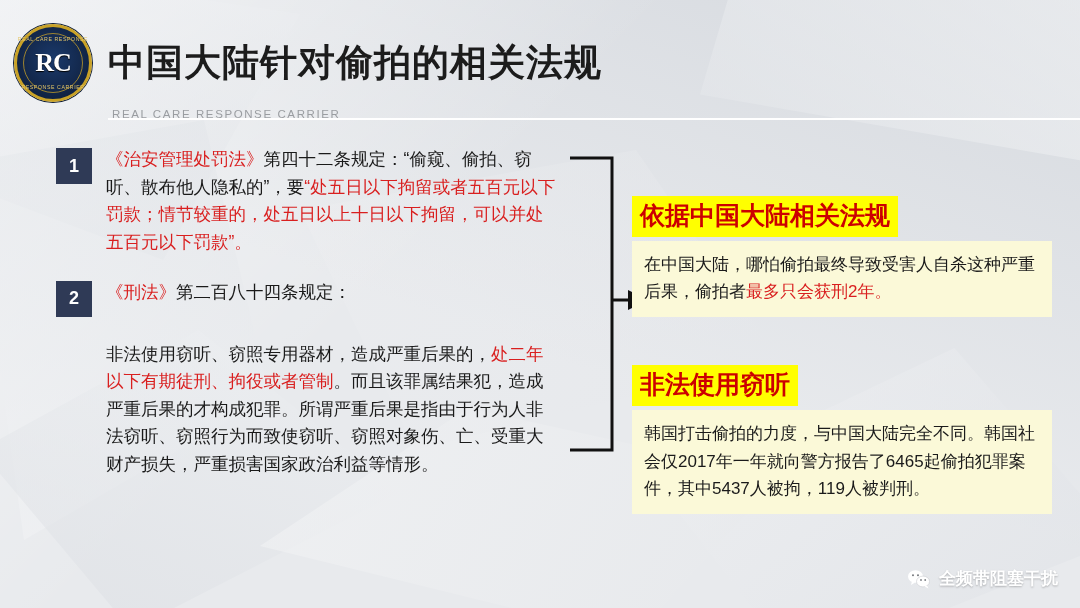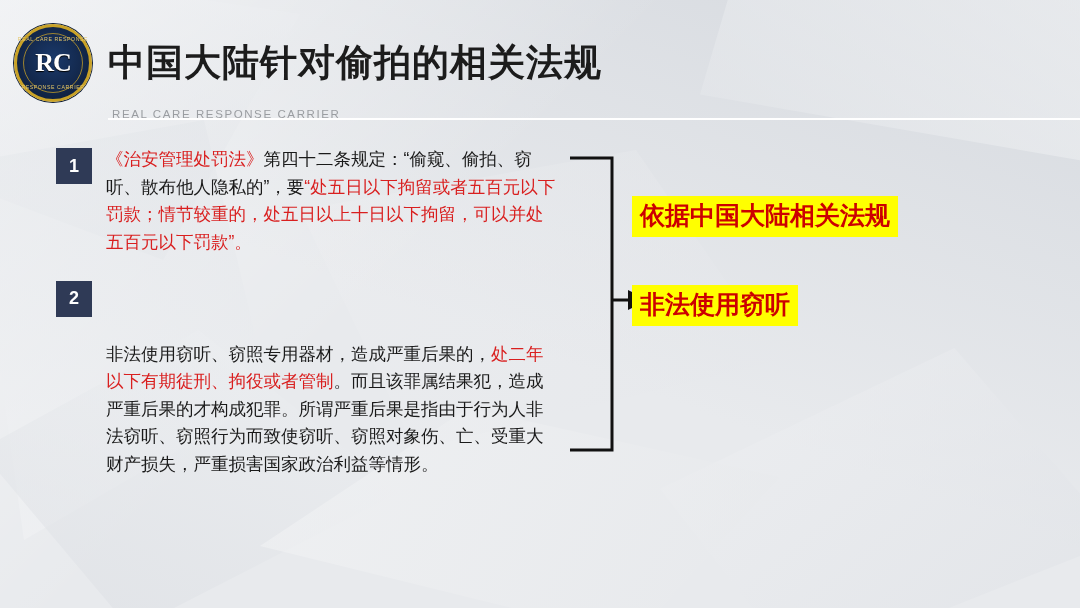--- a/index.html
+++ b/index.html
@@ -163,36 +163,60 @@
 
     <div class="item">
       <div class="num">1</div>
       <div class="ptext">
         <span class="red bold">《治安管理处罚法》</span><span>第四十二条规定：“偷窥、偷拍、窃听、散布他人隐私的”，要</span><span class="red">“处五日以下拘留或者五百元以下罚款；情节较重的，处五日以上十日以下拘留，可以并处五百元以下罚款”。</span>
       </div>
     </div>
 
     <div class="item item2">
       <div class="num">2</div>
+      <div class="ptext">
+        <span class="red bold">《刑法》</span><span>第二百八十四条规定：</span>
+      </div>
     </div>
 
     <div class="ptext body2">
       <span>非法使用窃听、窃照专用器材，造成严重后果的，</span><span class="red">处二年以下有期徒刑、拘役或者管制</span><span>。而且该罪属结果犯，造成严重后果的才构成犯罪。所谓严重后果是指由于行为人非法窃听、窃照行为而致使窃听、窃照对象伤、亡、受重大财产损失，严重损害国家政治利益等情形。</span>
     </div>
   </div>
 
   <svg class="connector" viewBox="0 0 90 320" xmlns="http://www.w3.org/2000/svg">
     <path d="M4,8 L46,8 L46,300 L4,300" fill="none" stroke="#111111" stroke-width="3"></path>
     <path d="M46,150 L66,150" fill="none" stroke="#111111" stroke-width="3"></path>
     <path d="M62,140 L82,150 L62,160 Z" fill="#111111"></path>
   </svg>
 
   <div class="right">
     <div>
       <div class="hl-title">依据中国大陆相关法规</div>
+      <div class="card">
+        <span>在中国大陆，哪怕偷拍最终导致受害人自杀这种严重后果，偷拍者</span><span class="red bold">最多只会获刑2年。</span>
+      </div>
     </div>
 
     <div class="block2">
       <div class="hl-title">非法使用窃听</div>
-    </div>
-  </div>
-
+      <div class="card">
+        <span>韩国打击偷拍的力度，与中国大陆完全不同。韩国社会仅2017年一年就向警方报告了6465起偷拍犯罪案件，其中5437人被拘，119人被判刑。</span>
+      </div>
+    </div>
+  </div>
+
+  <div class="watermark">
+    <span class="wechat">
+      <svg width="24" height="20" viewBox="0 0 24 20" xmlns="http://www.w3.org/2000/svg">
+        <ellipse cx="8.5" cy="7.5" rx="7.5" ry="6.2" fill="#ffffff"></ellipse>
+        <polygon points="5,12 4,16 8,13.6" fill="#ffffff"></polygon>
+        <ellipse cx="16" cy="12.5" rx="6.5" ry="5.4" fill="#ffffff" stroke="#c9cbd0" stroke-width="0.6"></ellipse>
+        <polygon points="20,16.5 21.5,19.5 17.5,17.5" fill="#ffffff"></polygon>
+        <circle cx="6" cy="6.2" r="1.05" fill="#7a7d82"></circle>
+        <circle cx="11" cy="6.2" r="1.05" fill="#7a7d82"></circle>
+        <circle cx="14" cy="11" r="0.9" fill="#7a7d82"></circle>
+        <circle cx="18.2" cy="11" r="0.9" fill="#7a7d82"></circle>
+      </svg>
+    </span>
+    <span>全频带阻塞干扰</span>
+  </div>
 </div>
 
 </body></html>

